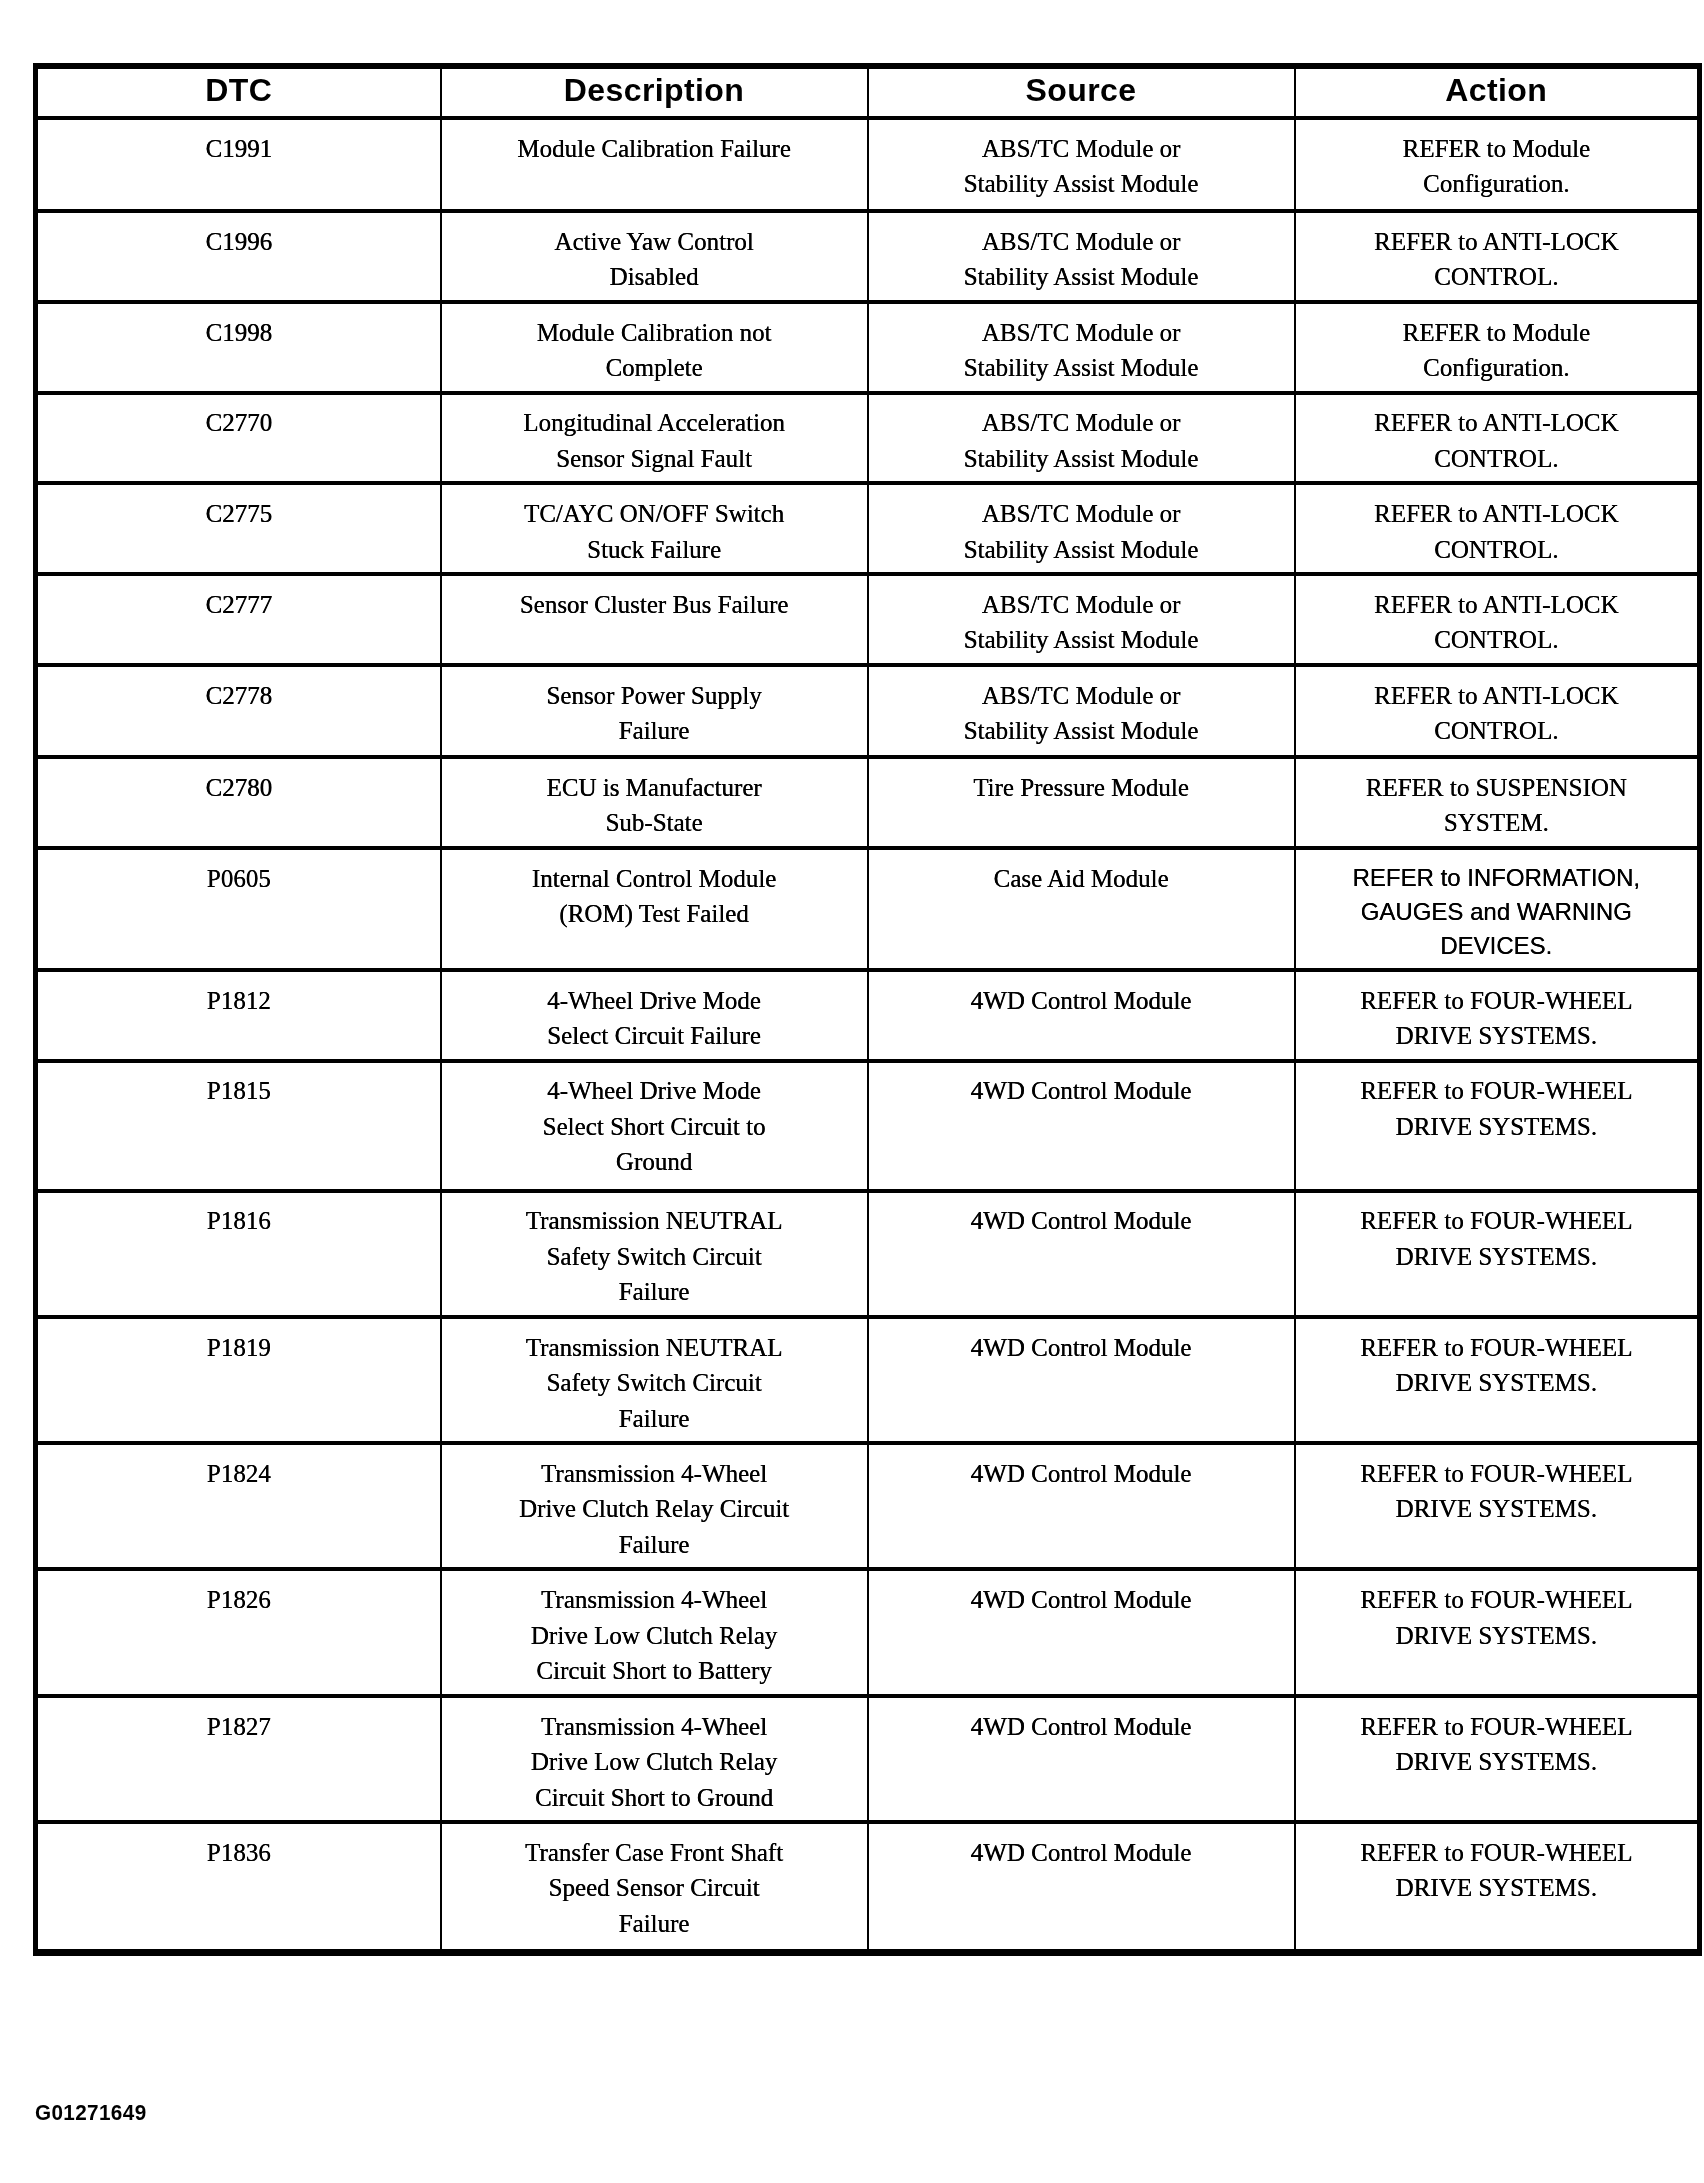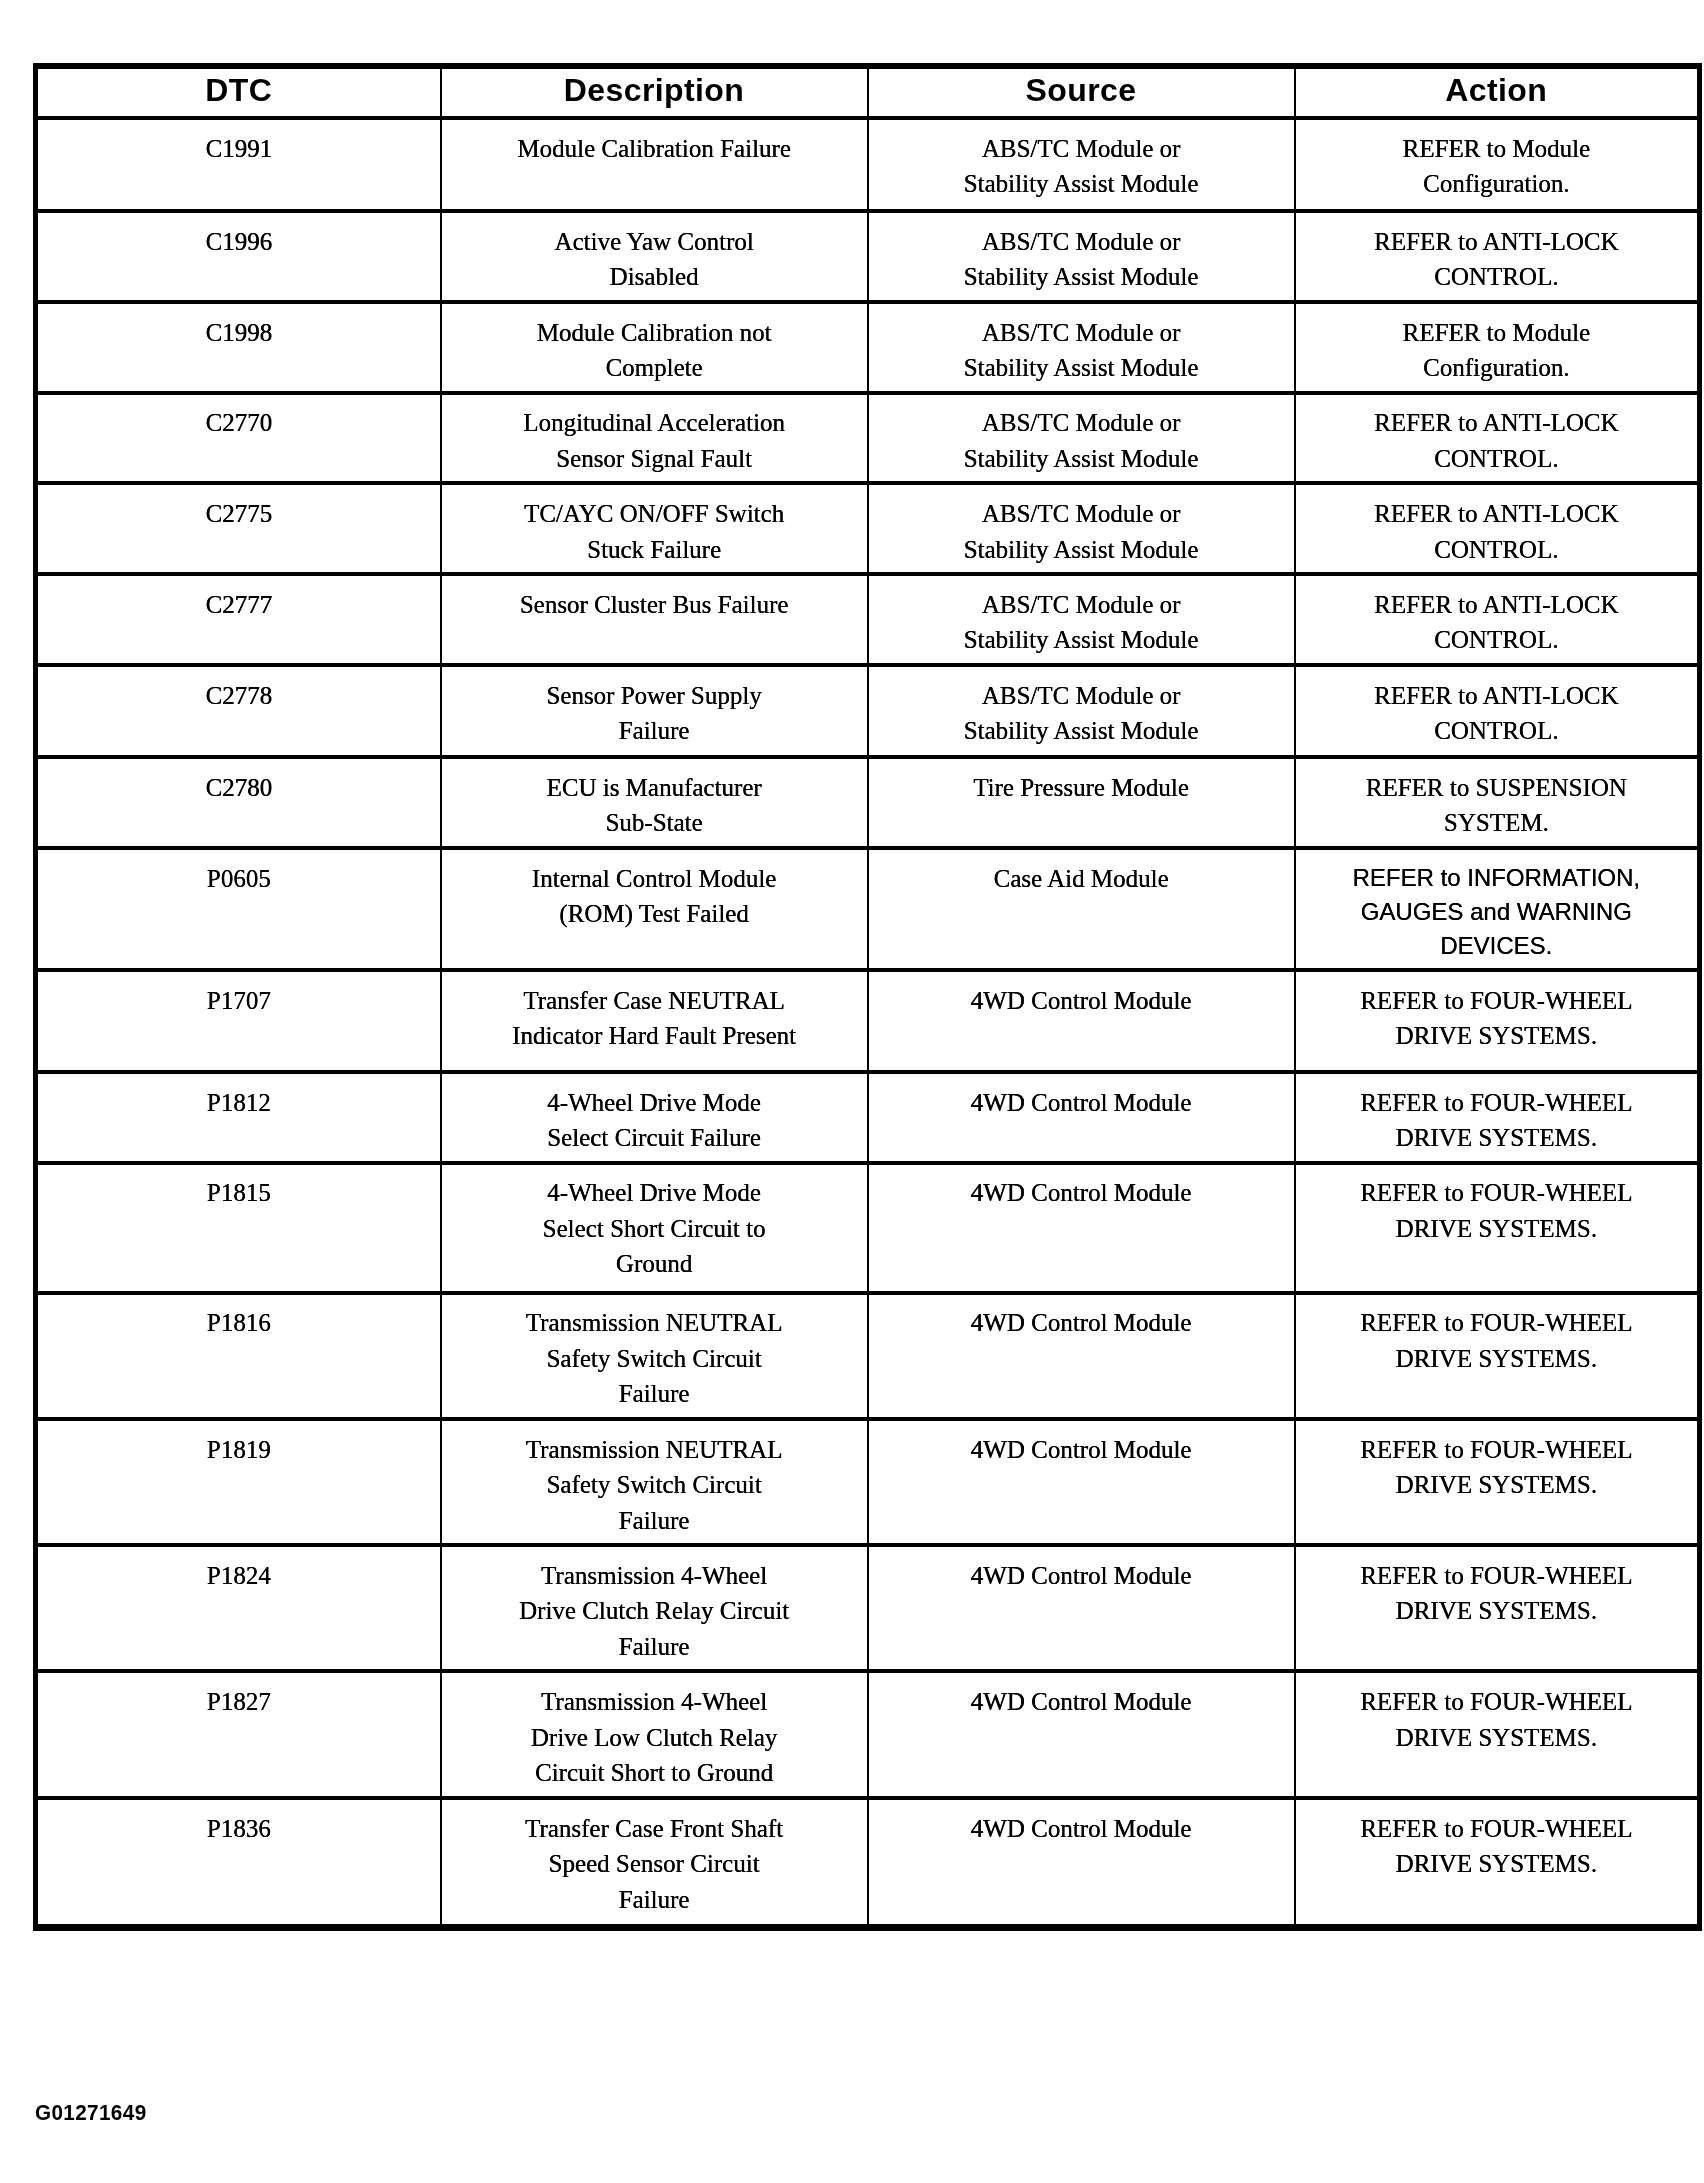--- a/index.html
+++ b/index.html
@@ -169,28 +169,20 @@
         <tr>
           <td style="height: 116px;">P0605</td>
           <td style="height: 116px;">Internal Control Module
 (ROM) Test Failed</td>
           <td style="height: 116px;">Case Aid Module</td>
           <td class="sans" style="height: 116px;">REFER to INFORMATION,
 GAUGES and WARNING
 DEVICES.</td>
         </tr>
         <tr>
-          <td style="height: 102px;">P1707</td>
-          <td style="height: 102px;">Transfer Case NEUTRAL
-Indicator Hard Fault Present</td>
-          <td style="height: 102px;">4WD Control Module</td>
-          <td style="height: 102px;">REFER to FOUR-WHEEL
-DRIVE SYSTEMS.</td>
-        </tr>
-        <tr>
           <td style="height: 87px;">P1812</td>
           <td style="height: 87px;">4-Wheel Drive Mode
 Select Circuit Failure</td>
           <td style="height: 87px;">4WD Control Module</td>
           <td style="height: 87px;">REFER to FOUR-WHEEL
 DRIVE SYSTEMS.</td>
         </tr>
         <tr>
           <td style="height: 130px;">P1815</td>
           <td style="height: 130px;">4-Wheel Drive Mode
@@ -221,20 +213,29 @@
         <tr>
           <td style="height: 121px;">P1824</td>
           <td style="height: 121px;">Transmission 4-Wheel
 Drive Clutch Relay Circuit
 Failure</td>
           <td style="height: 121px;">4WD Control Module</td>
           <td style="height: 121px;">REFER to FOUR-WHEEL
 DRIVE SYSTEMS.</td>
         </tr>
         <tr>
+          <td style="height: 122px;">P1826</td>
+          <td style="height: 122px;">Transmission 4-Wheel
+Drive Low Clutch Relay
+Circuit Short to Battery</td>
+          <td style="height: 122px;">4WD Control Module</td>
+          <td style="height: 122px;">REFER to FOUR-WHEEL
+DRIVE SYSTEMS.</td>
+        </tr>
+        <tr>
           <td style="height: 121px;">P1827</td>
           <td style="height: 121px;">Transmission 4-Wheel
 Drive Low Clutch Relay
 Circuit Short to Ground</td>
           <td style="height: 121px;">4WD Control Module</td>
           <td style="height: 121px;">REFER to FOUR-WHEEL
 DRIVE SYSTEMS.</td>
         </tr>
         <tr>
           <td style="height: 130px;">P1836</td>

